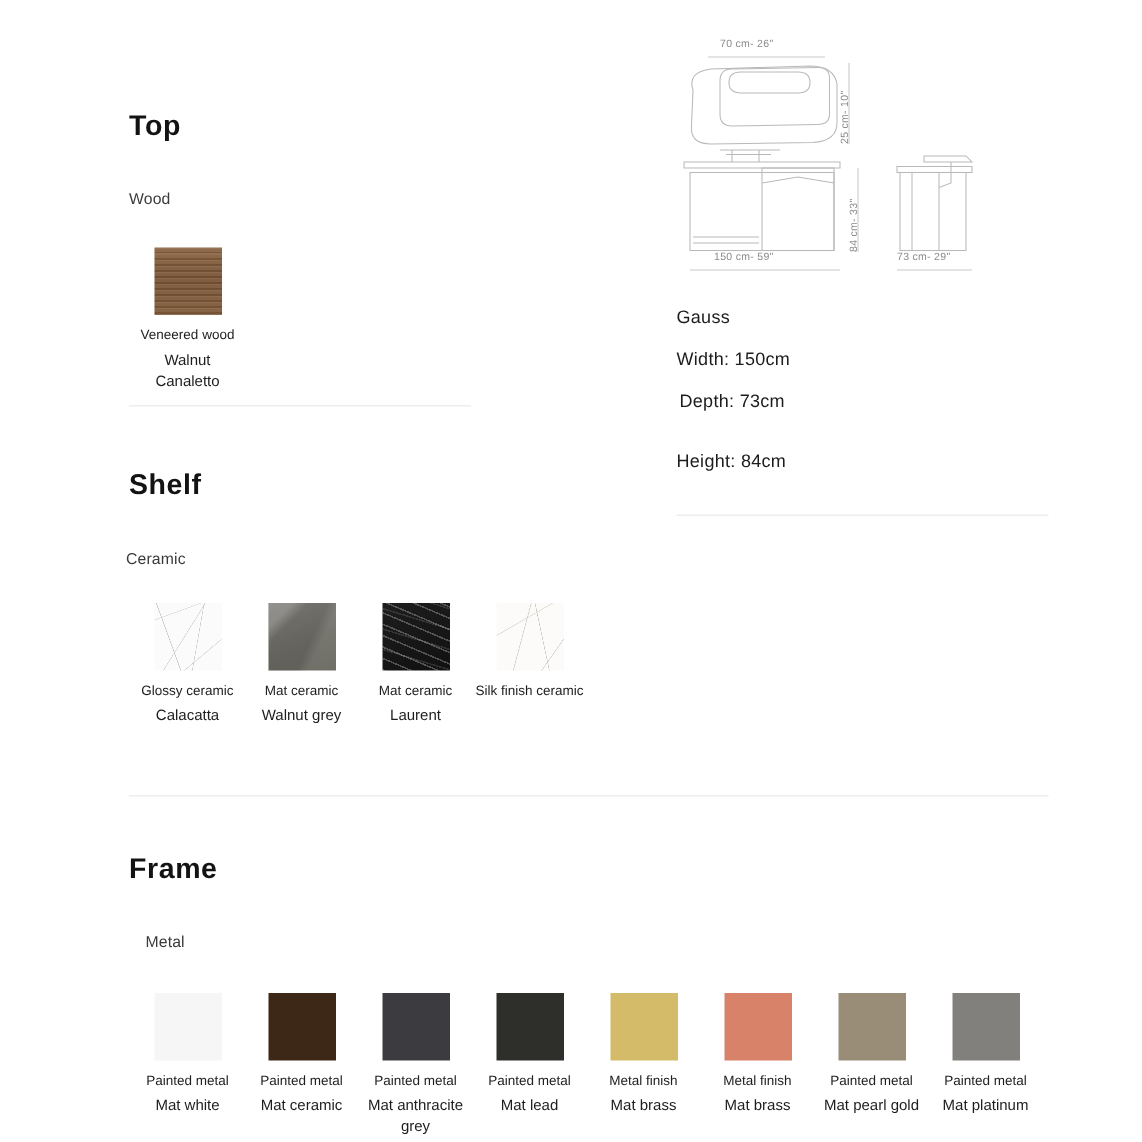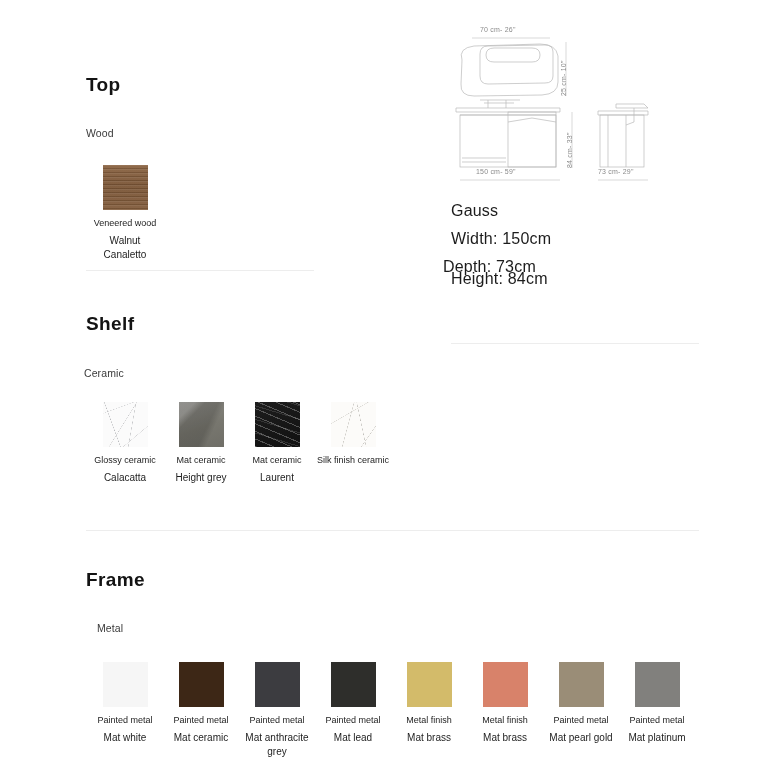--- a/index.html
+++ b/index.html
@@ -102,21 +102,21 @@
       linear-gradient(78deg, transparent 64%, #bfbdb8 64.4%, transparent 65.3%),
       linear-gradient(150deg, transparent 30%, #d6d4cf 30.4%, transparent 31.4%),
       linear-gradient(125deg, transparent 80%, #c7c5c0 80.4%, transparent 81.2%),
       #fcfbf9;
   }
 
   
   .tech { position: absolute; }
   .spec-line {
     position: absolute;
-    font-size: 16px;
+    font-size: 12px;
     line-height: 18px;
     color: #1c1c1c;
     letter-spacing: .2px;
   }
   .dimtext {
     position: absolute;
     font-size: 7px;
     color: #8b8b8b;
     letter-spacing: .2px;
     white-space: nowrap;
@@ -146,21 +146,21 @@
 
   <div class="swatch-row" style="left:87px; top:402px;">
     <div class="swatch-item">
       <span class="chip tex-calacatta"></span>
       <span class="chip-label">Glossy ceramic</span>
       <span class="chip-name">Calacatta</span>
     </div>
     <div class="swatch-item">
       <span class="chip tex-ardesia"></span>
       <span class="chip-label">Mat ceramic</span>
-      <span class="chip-name">Height grey</span>
+      <span class="chip-name">Walnut grey</span>
     </div>
     <div class="swatch-item">
       <span class="chip tex-laurent"></span>
       <span class="chip-label">Mat ceramic</span>
       <span class="chip-name">Laurent</span>
     </div>
     <div class="swatch-item">
       <span class="chip tex-silk"></span>
       <span class="chip-label">Silk finish ceramic</span>
     </div>
@@ -254,18 +254,18 @@
 
     <div class="dimtext" style="left:32px; top:14px;">70 cm- 26"</div>
     <div class="dimtext vert" style="left:112px; top:84px;">25 cm- 10"</div>
     <div class="dimtext" style="left:28px; top:156px;">150 cm- 59"</div>
     <div class="dimtext vert" style="left:118px; top:156px;">84 cm- 33"</div>
     <div class="dimtext" style="left:150px; top:156px;">73 cm- 29"</div>
   </div>
 
   <div class="spec-line" style="left:451px; top:202px;">Gauss</div>
   <div class="spec-line" style="left:451px; top:230px;">Width: 150cm</div>
-  <div class="spec-line" style="left:443px; top:258px;">Depth: 73cm</div>
-  <div class="spec-line" style="left:451px; top:270px;">Height: 84cm</div>
+  <div class="spec-line" style="left:453px; top:258px;">Depth: 73cm</div>
+  <div class="spec-line" style="left:451px; top:298px;">Height: 84cm</div>
 
   <div class="divider" style="left:451px; top:343px; width:248px;"></div>
 
 </div>
 
 </body></html>

